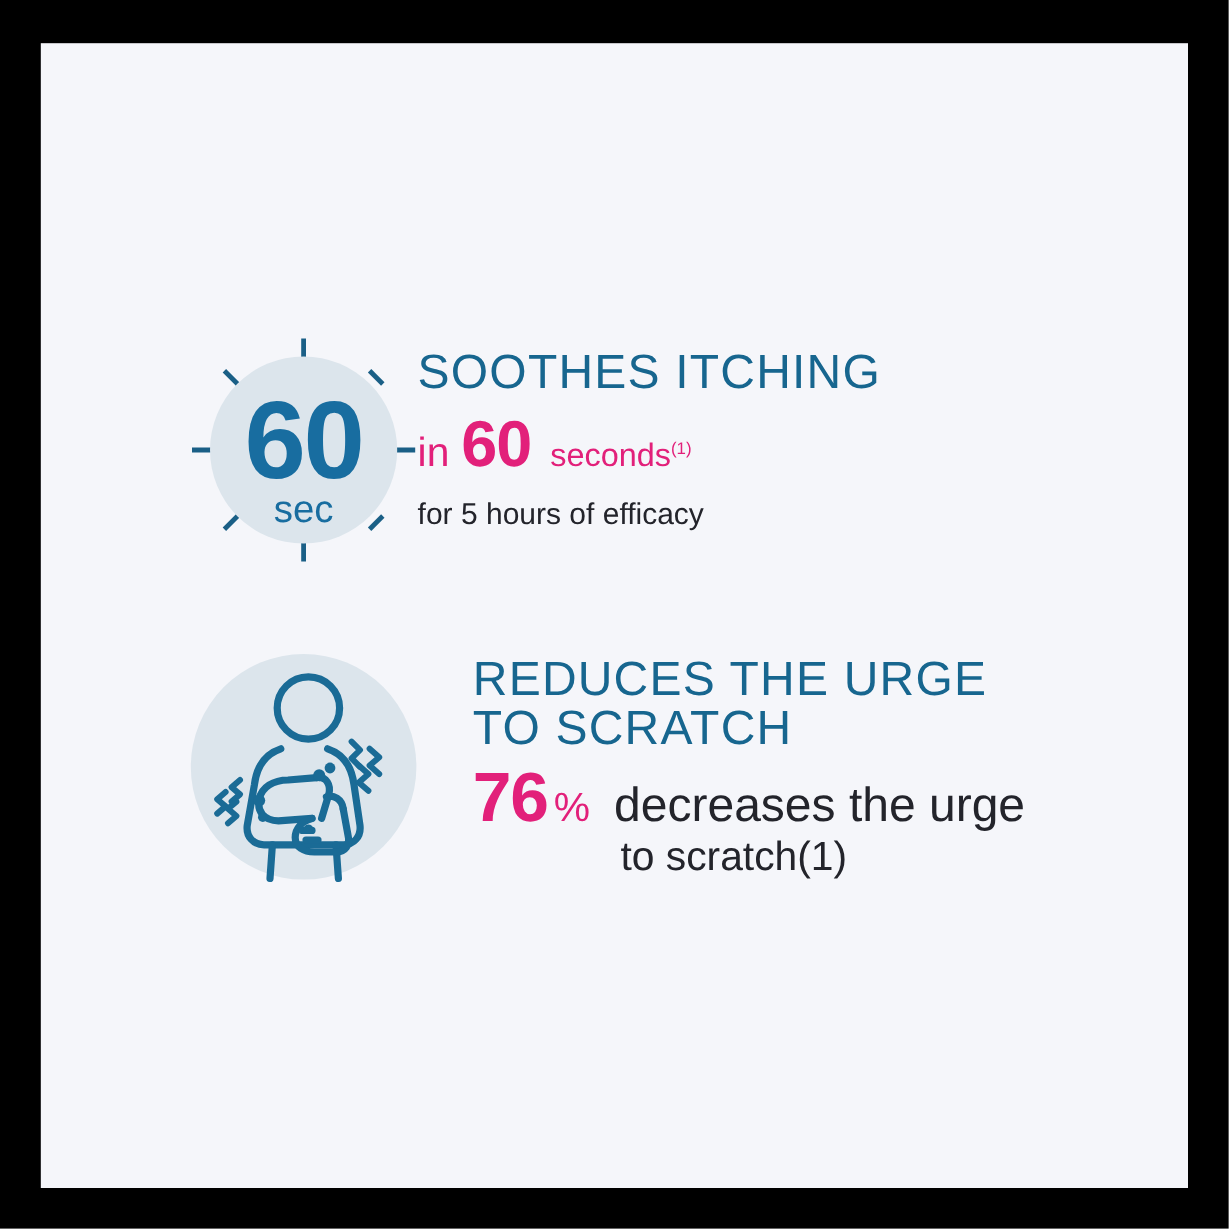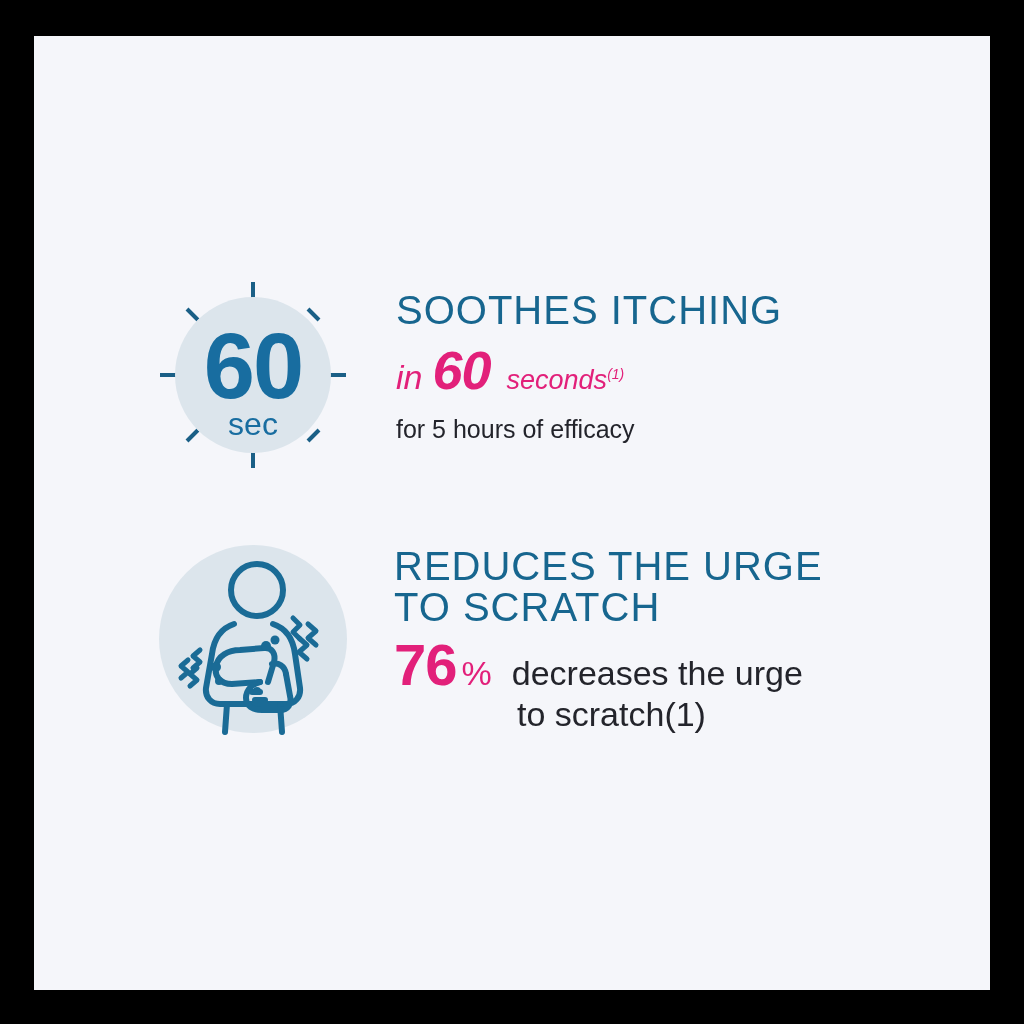--- a/index.html
+++ b/index.html
@@ -66,21 +66,20 @@
   #feature-2 .headline { font-size: 40px; }
 
   .stat-line {
     margin: 0;
     color: #e2207a;
     font-family: "Liberation Sans", sans-serif;
     font-weight: 400;
     line-height: 1.0;
     display: flex;
     align-items: baseline;
-    font-style: italic;
   }
 
   .stat-lead {
     font-size: 34px;
     letter-spacing: 0px;
   }
   .stat-big {
     font-size: 54px;
     font-weight: 700;
     letter-spacing: -1px;
@@ -132,21 +131,21 @@
     line-height: 1;
   }
   .stat-pct {
     color: #e2207a;
     font-size: 34px;
     line-height: 1;
     margin-left: 5px;
   }
   .stat-desc {
     color: #23242b;
-    font-size: 34px;
+    font-size: 40px;
     line-height: 1.06;
     margin-left: 20px;
     letter-spacing: 0px;
   }
   .stat-desc2 {
     color: #23242b;
     font-size: 34px;
     line-height: 1.06;
     letter-spacing: 0px;
   }
@@ -188,21 +187,21 @@
             <line x1="150" y1="161" x2="161" y2="150"></line>
           </g>
 
           <circle cx="95" cy="95" r="78" fill="#dce5ec"></circle>
 
           <text x="95" y="118" text-anchor="middle" font-family="Liberation Sans, sans-serif" font-size="92" font-weight="700" letter-spacing="-2" fill="#186da0">60</text>
           <text x="95" y="155" text-anchor="middle" font-family="Liberation Sans, sans-serif" font-size="32" font-weight="400" fill="#186da0">sec</text>
         </svg>
       </div>
 
-      <div class="feature-text" style="margin-left:48px;">
+      <div class="feature-text" style="">
         <div class="headline">SOOTHES ITCHING</div>
 
         <div class="stat-line">
           <span class="stat-lead">in</span>
           <span class="stat-big">60</span>
           <span class="stat-tail"><span>seconds</span><span class="sup">(1)</span></span>
         </div>
 
         <div class="subline subline-dark">for 5 hours of efficacy</div>
       </div>

